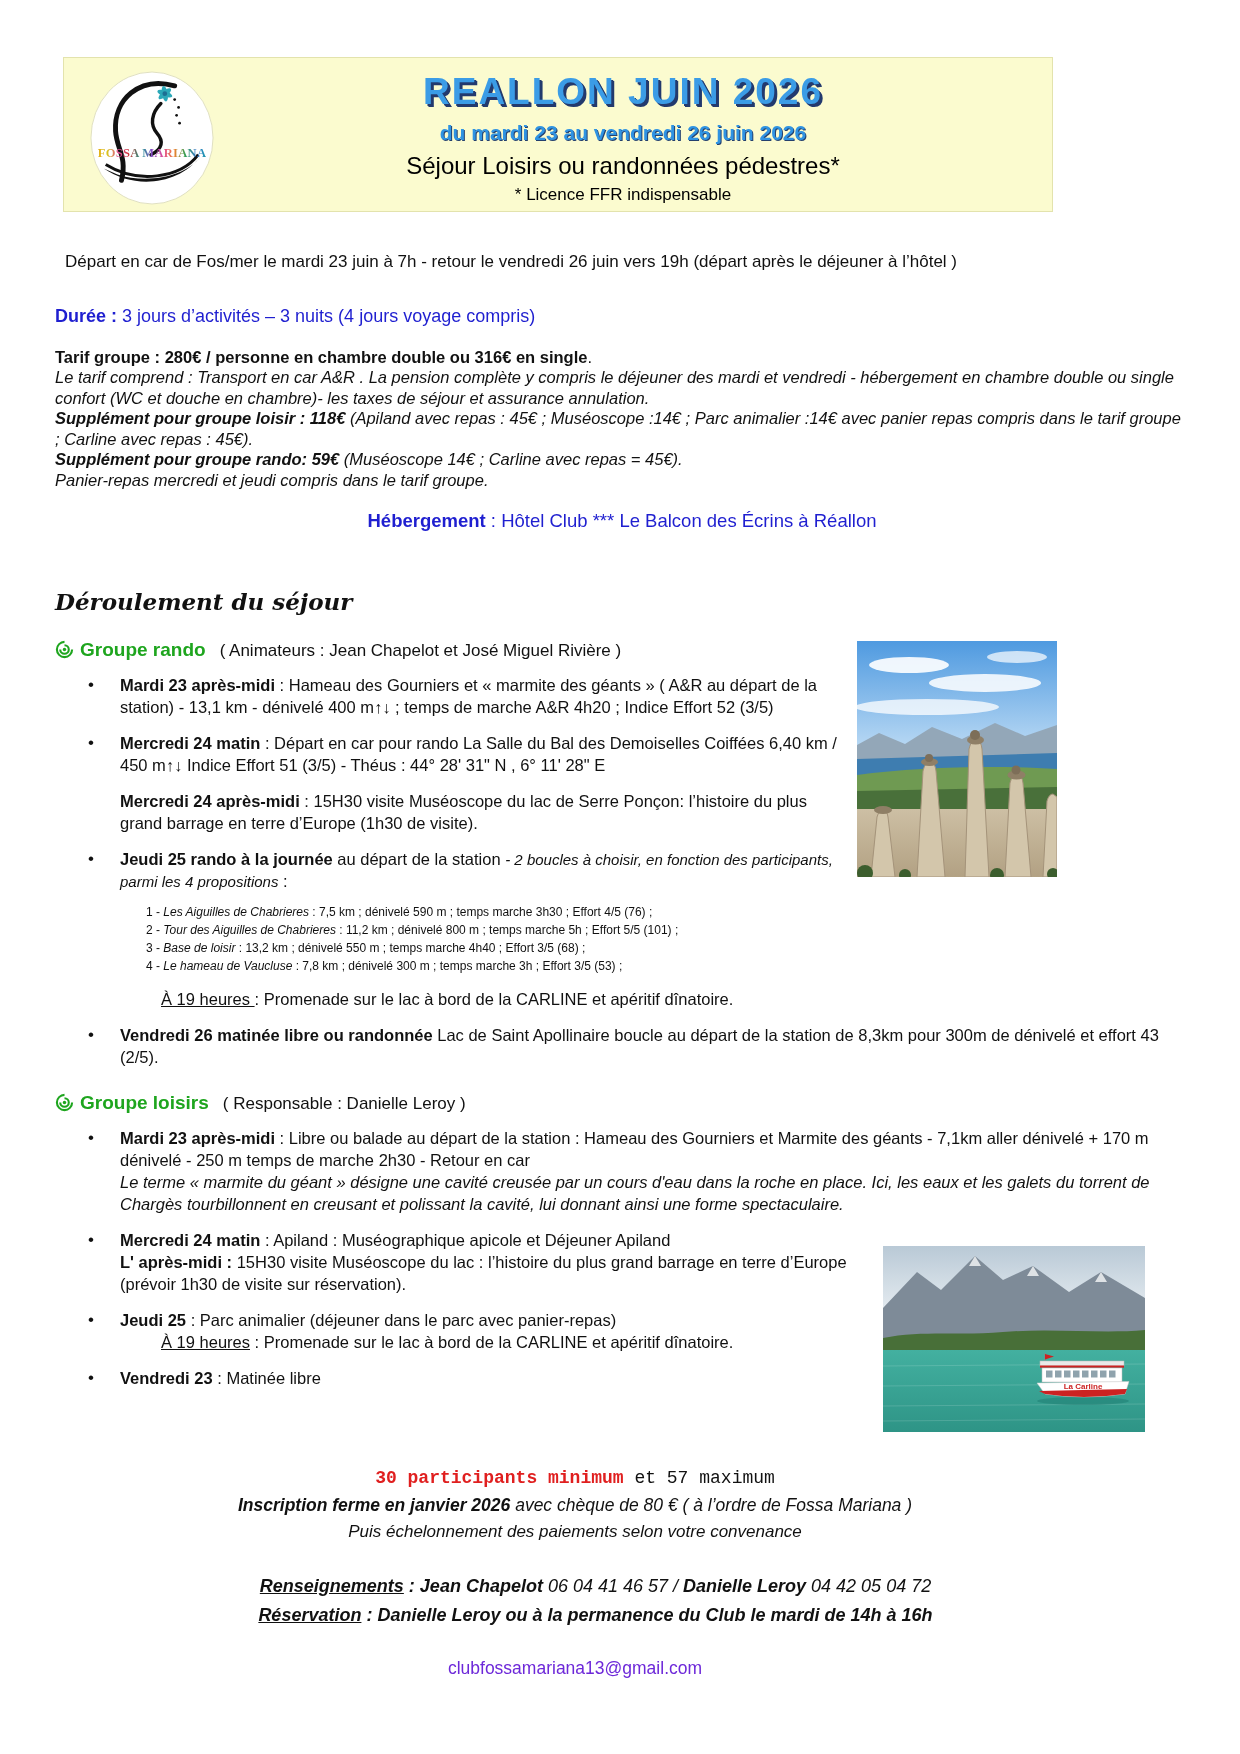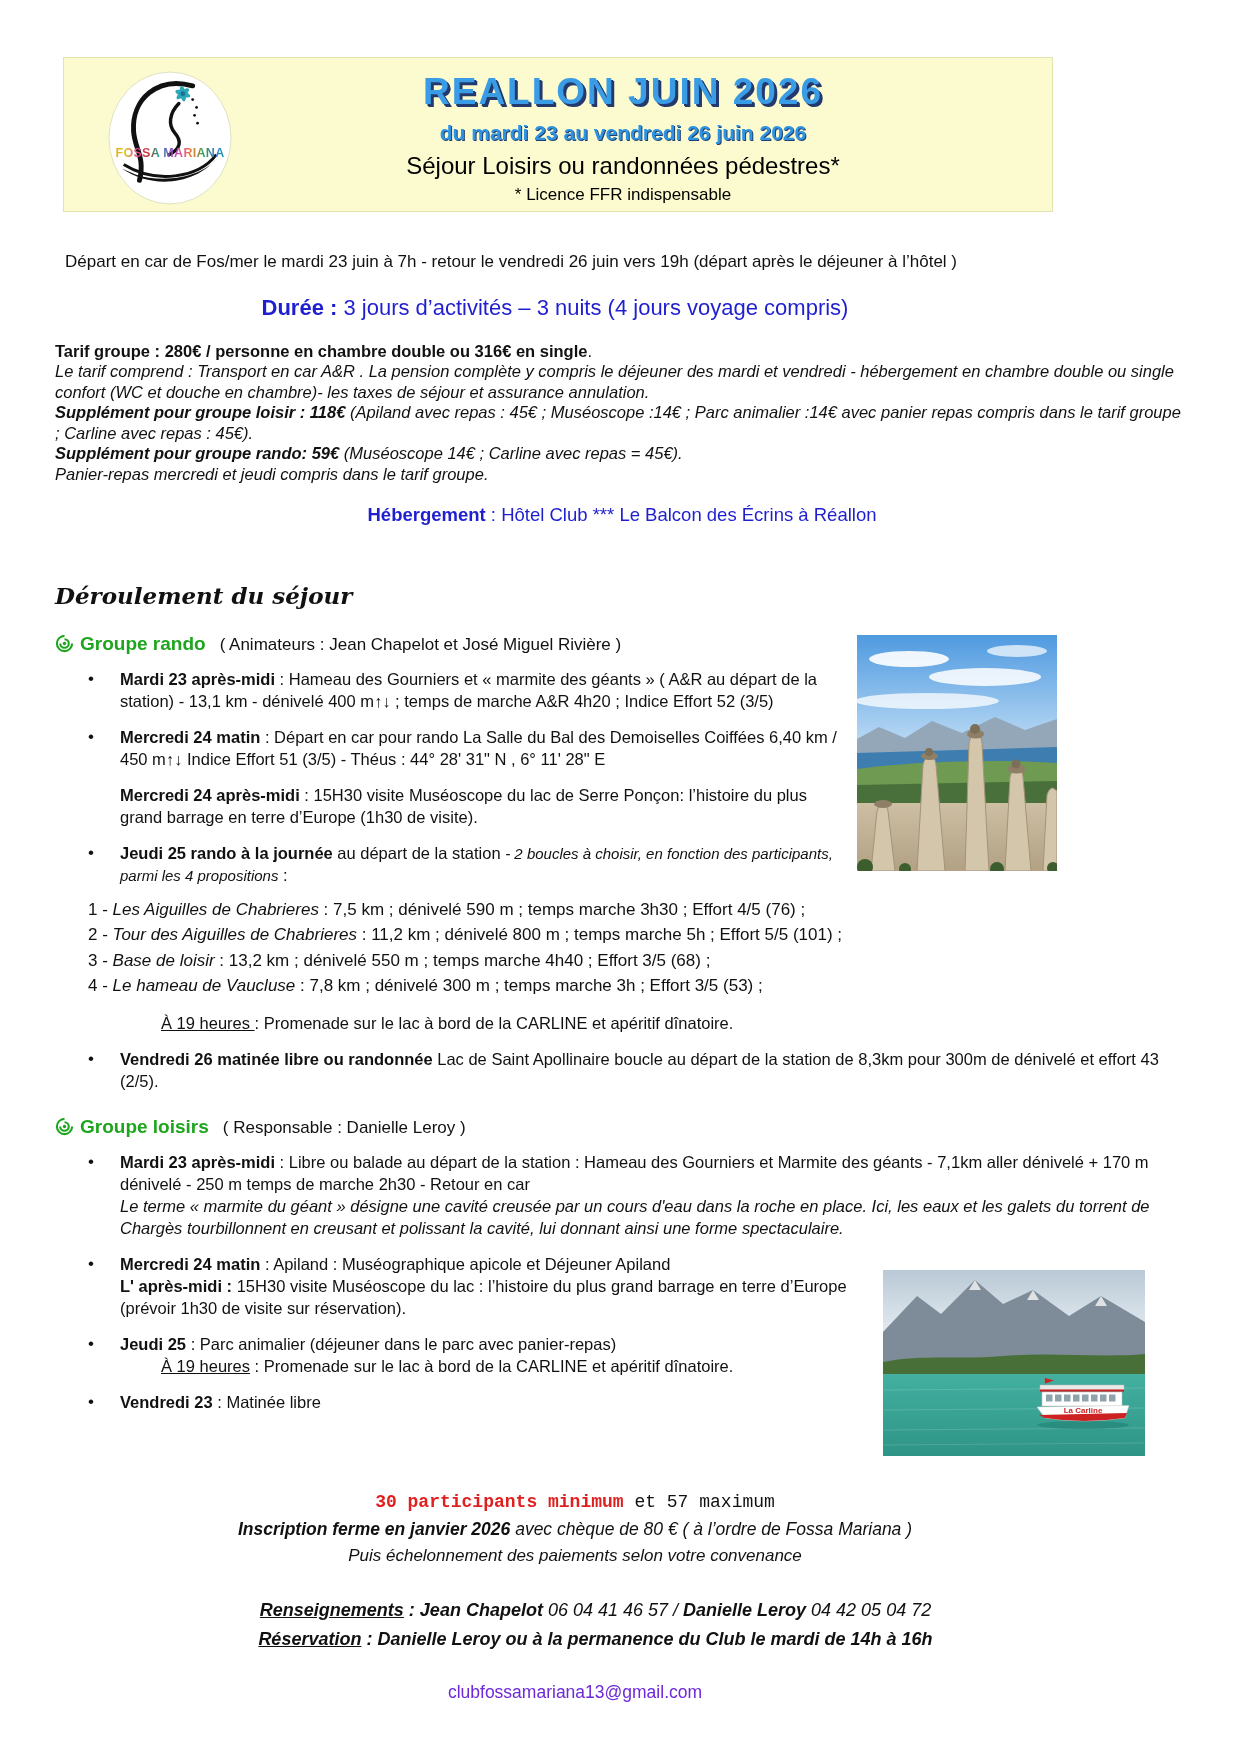--- a/index.html
+++ b/index.html
@@ -2,37 +2,37 @@
 <html lang="fr"><head>
 <meta charset="utf-8">
 <style>
   html,body{margin:0;padding:0;background:#ffffff;}
   body{font-family:"Liberation Sans", sans-serif; color:#111;}
   .page{width:1240px; min-height:1754px; background:#fff; padding:0 55px; box-sizing:border-box; overflow:hidden; position:relative;}
 
   
   .header-box{position:relative; margin:57px 132px 0 8px; background:#fbfbcf; border:1px solid #e3e3ad;
     height:155px; box-sizing:border-box; text-align:center; padding:13px 20px 0 150px;}
-  .logo{position:absolute; left:42px; top:12px; width:128px; height:136px;}
+  .logo{position:absolute; left:24px; top:12px; width:128px; height:136px;font-family:Liberation Serif, serif;}
   .logo svg{display:block; width:100%; height:100%;}
   .logo-text{position:absolute; left:8px; top:76px; width:112px; text-align:center;
     font-size:12.5px; font-weight:bold; letter-spacing:.3px; color:#c0399a;}
   @supports ((background-clip:text) or (-webkit-background-clip:text)){
     .logo-text{background:linear-gradient(90deg,#e6a817,#d8c51c,#e0509a,#cc3333,#19a08c,#8a4bc7,#e0509a,#ef8330,#2fa055,#3a77d0,#16a3a3);
       -webkit-background-clip:text; background-clip:text; color:transparent;}
   }
   .hdr-title{font-size:37px; font-weight:900; letter-spacing:2px; color:#3b9ce6;
     text-shadow:2px 2px 0 #233a6e, 3px 3px 0 #233a6e;}
   .hdr-sub{margin-top:8px; font-size:21px; font-weight:bold; color:#2f93e2; text-shadow:1px 1px 0 #24406e;}
   .hdr-tagline{margin-top:7px; font-size:24px; color:#000;}
   .hdr-license{margin-top:5px; font-size:17px; color:#000;}
 
   
   .depart{margin-top:40px; font-size:17px; padding-left:10px;}
-  .duree{margin-top:23px; text-align:center; padding-right:130px; font-size:22px; color:#1f1fd0;}
+  .duree{margin-top:34px; padding-right:130px; font-size:18px; color:#1f1fd0;}
   .duree .lbl{font-weight:bold;}
 
   .tarif{margin-top:20px; font-size:16.5px; line-height:1.24;}
   .bi{font-weight:bold; font-style:italic;}
   .it{font-style:italic;}
   .bold{font-weight:bold;}
 
   .hebergement{margin-top:20px; text-align:center; padding-right:40px; font-size:18.5px; color:#1f1fd0;}
   .hebergement .lbl{font-weight:bold;padding-left:44px;}
 
@@ -41,21 +41,21 @@
   
   .group-section{margin-top:24px;}
   .group-head{font-size:17px;}
   .swirl{display:inline-block; width:19px; height:19px; vertical-align:-3px; margin-right:6px;}
   .swirl svg{display:block; width:100%; height:100%;}
   .g-title{color:#1ea51e; font-weight:bold; font-size:19px; margin-right:14px;text-align:center;}
 
   .bullet{margin:14px 0 0 33px; padding-left:32px; position:relative; font-size:16.5px; line-height:1.33;}
   .bullet::before{content:"\2022"; position:absolute; left:0; top:-1px; font-size:17px;}
   .sub-item{margin:14px 0 0 65px; font-size:16.5px; line-height:1.33;}
-  .options{margin:10px 0 0 33px; font-size:17px; line-height:1.5;}
+  .options{margin:10px 0 0 91px; font-size:12px; line-height:1.5;}
   .opt-name{font-style:italic;}
   .opt-note{font-style:italic; font-size:15px;}
   .u{text-decoration:underline;margin-left:41px;}
   .i-note{font-style:italic;}
 
   .photo{float:right;}
   .photo svg{display:block; width:100%; height:100%; border:0;}
   .photo1{width:200px; height:236px; margin:2px 128px 12px 16px;}
   .photo2{width:262px; height:238px; margin:4px 40px 10px 16px;}
 

